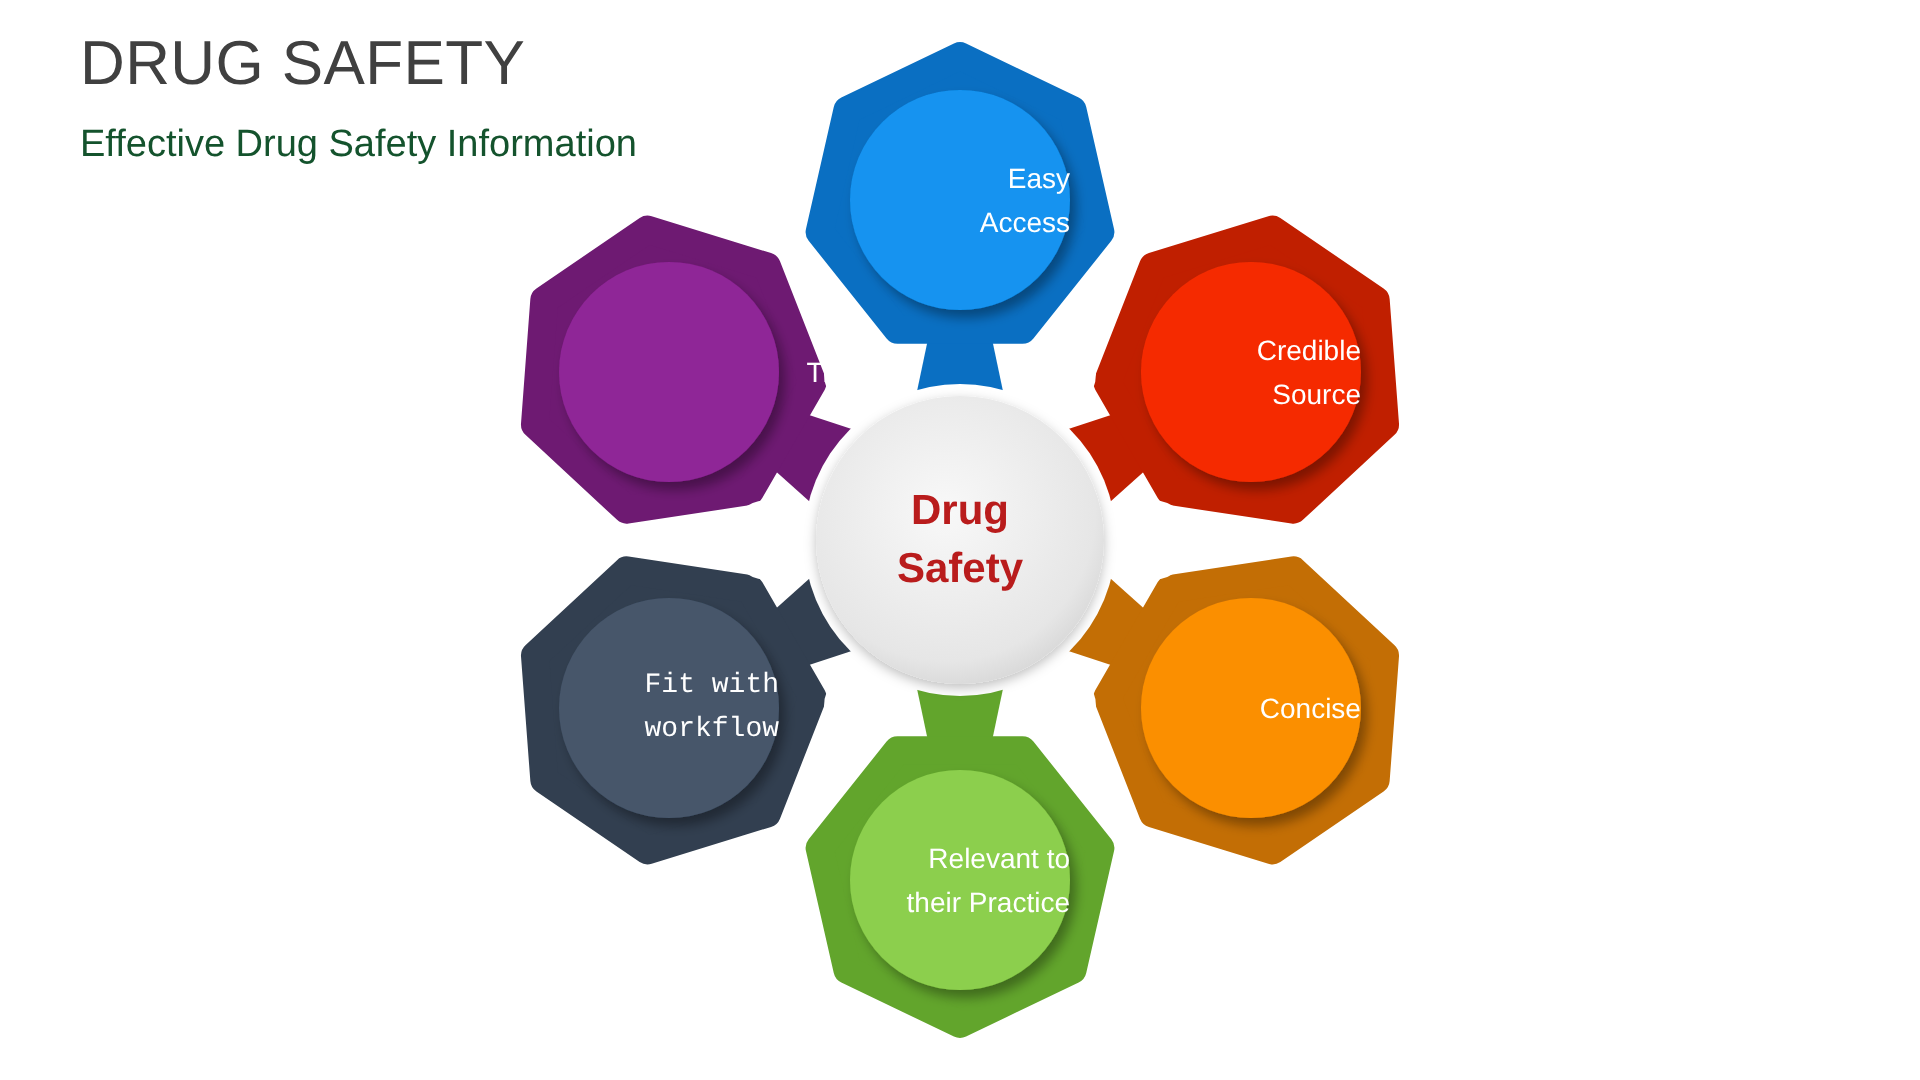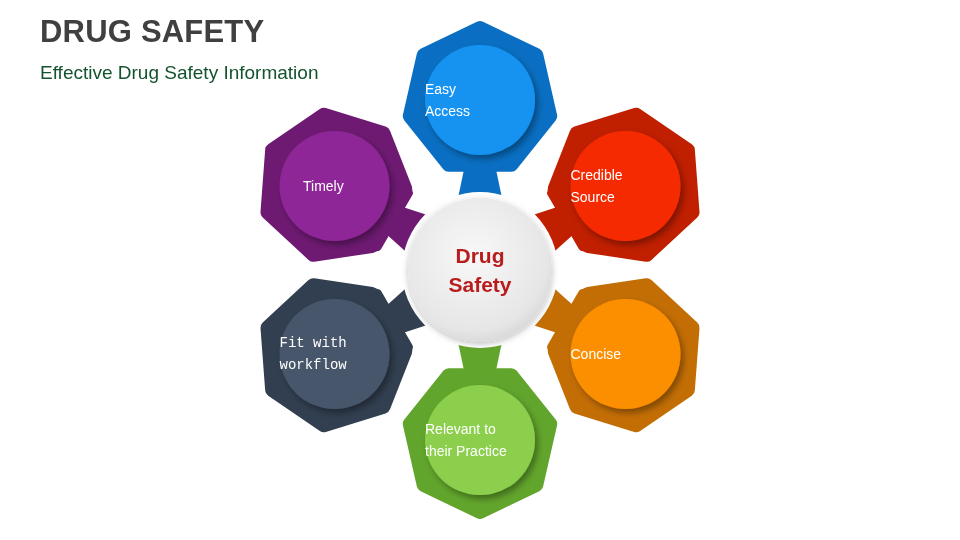--- a/index.html
+++ b/index.html
@@ -3,31 +3,31 @@
 <meta charset="utf-8">
 <style>
   html, body { margin: 0; padding: 0; }
   body {
     width: 960px; height: 540px; overflow: hidden;
     background: #ffffff; position: relative;
     font-family: "Liberation Sans", "DejaVu Sans", sans-serif;
   }
   .title {
     position: absolute; left: 40px; top: 14px;
-    font-size: 31px; font-weight: bold; color: #404040;
+    font-size: 31px; font-weight: normal; color: #404040;
     letter-spacing: 0.2px; margin: 0;
   }
   .subtitle {
     position: absolute; left: 40px; top: 62px;
     font-size: 19px; color: #14532d; margin: 0;
   }
   svg.diagram { position: absolute; left: 0; top: 0; }
   .petal-label {
     position: absolute; width: 110px; margin-left: -55px;
-    text-align: left; color: #ffffff; font-size: 14px;
+    text-align: right; color: #ffffff; font-size: 14px;
     line-height: 22px; font-weight: normal;
     transform: translateY(-50%);
   }
   .center-label {
     position: absolute; left: 405px; top: 270px; width: 150px;
     text-align: center; color: #b91c1c; font-size: 21px;
     font-weight: bold; line-height: 29px; transform: translateY(-50%);
   }
 </style>
 </head>
@@ -105,21 +105,21 @@
       <div>Concise</div>
     </div>
     <div class="petal-label" style="left: 480px; top: 440px;">
       <div>Relevant to</div>
       <div>their Practice</div>
     </div>
     <div class="petal-label" style="left: 334.508px; top: 354px; font-family: Liberation Mono, monospace;">
       <div>Fit with</div>
       <div>workflow</div>
     </div>
-    <div class="petal-label" style="left: 321px; top: 186px; padding-left: 37px;">
+    <div class="petal-label" style="left: 352px; top: 186px; padding-left: 37px;">
       <div>Timely</div>
     </div>
   </div>
 
 <div class="center-label">
   <div>Drug</div>
   <div>Safety</div>
 </div>
 
 </body></html>

